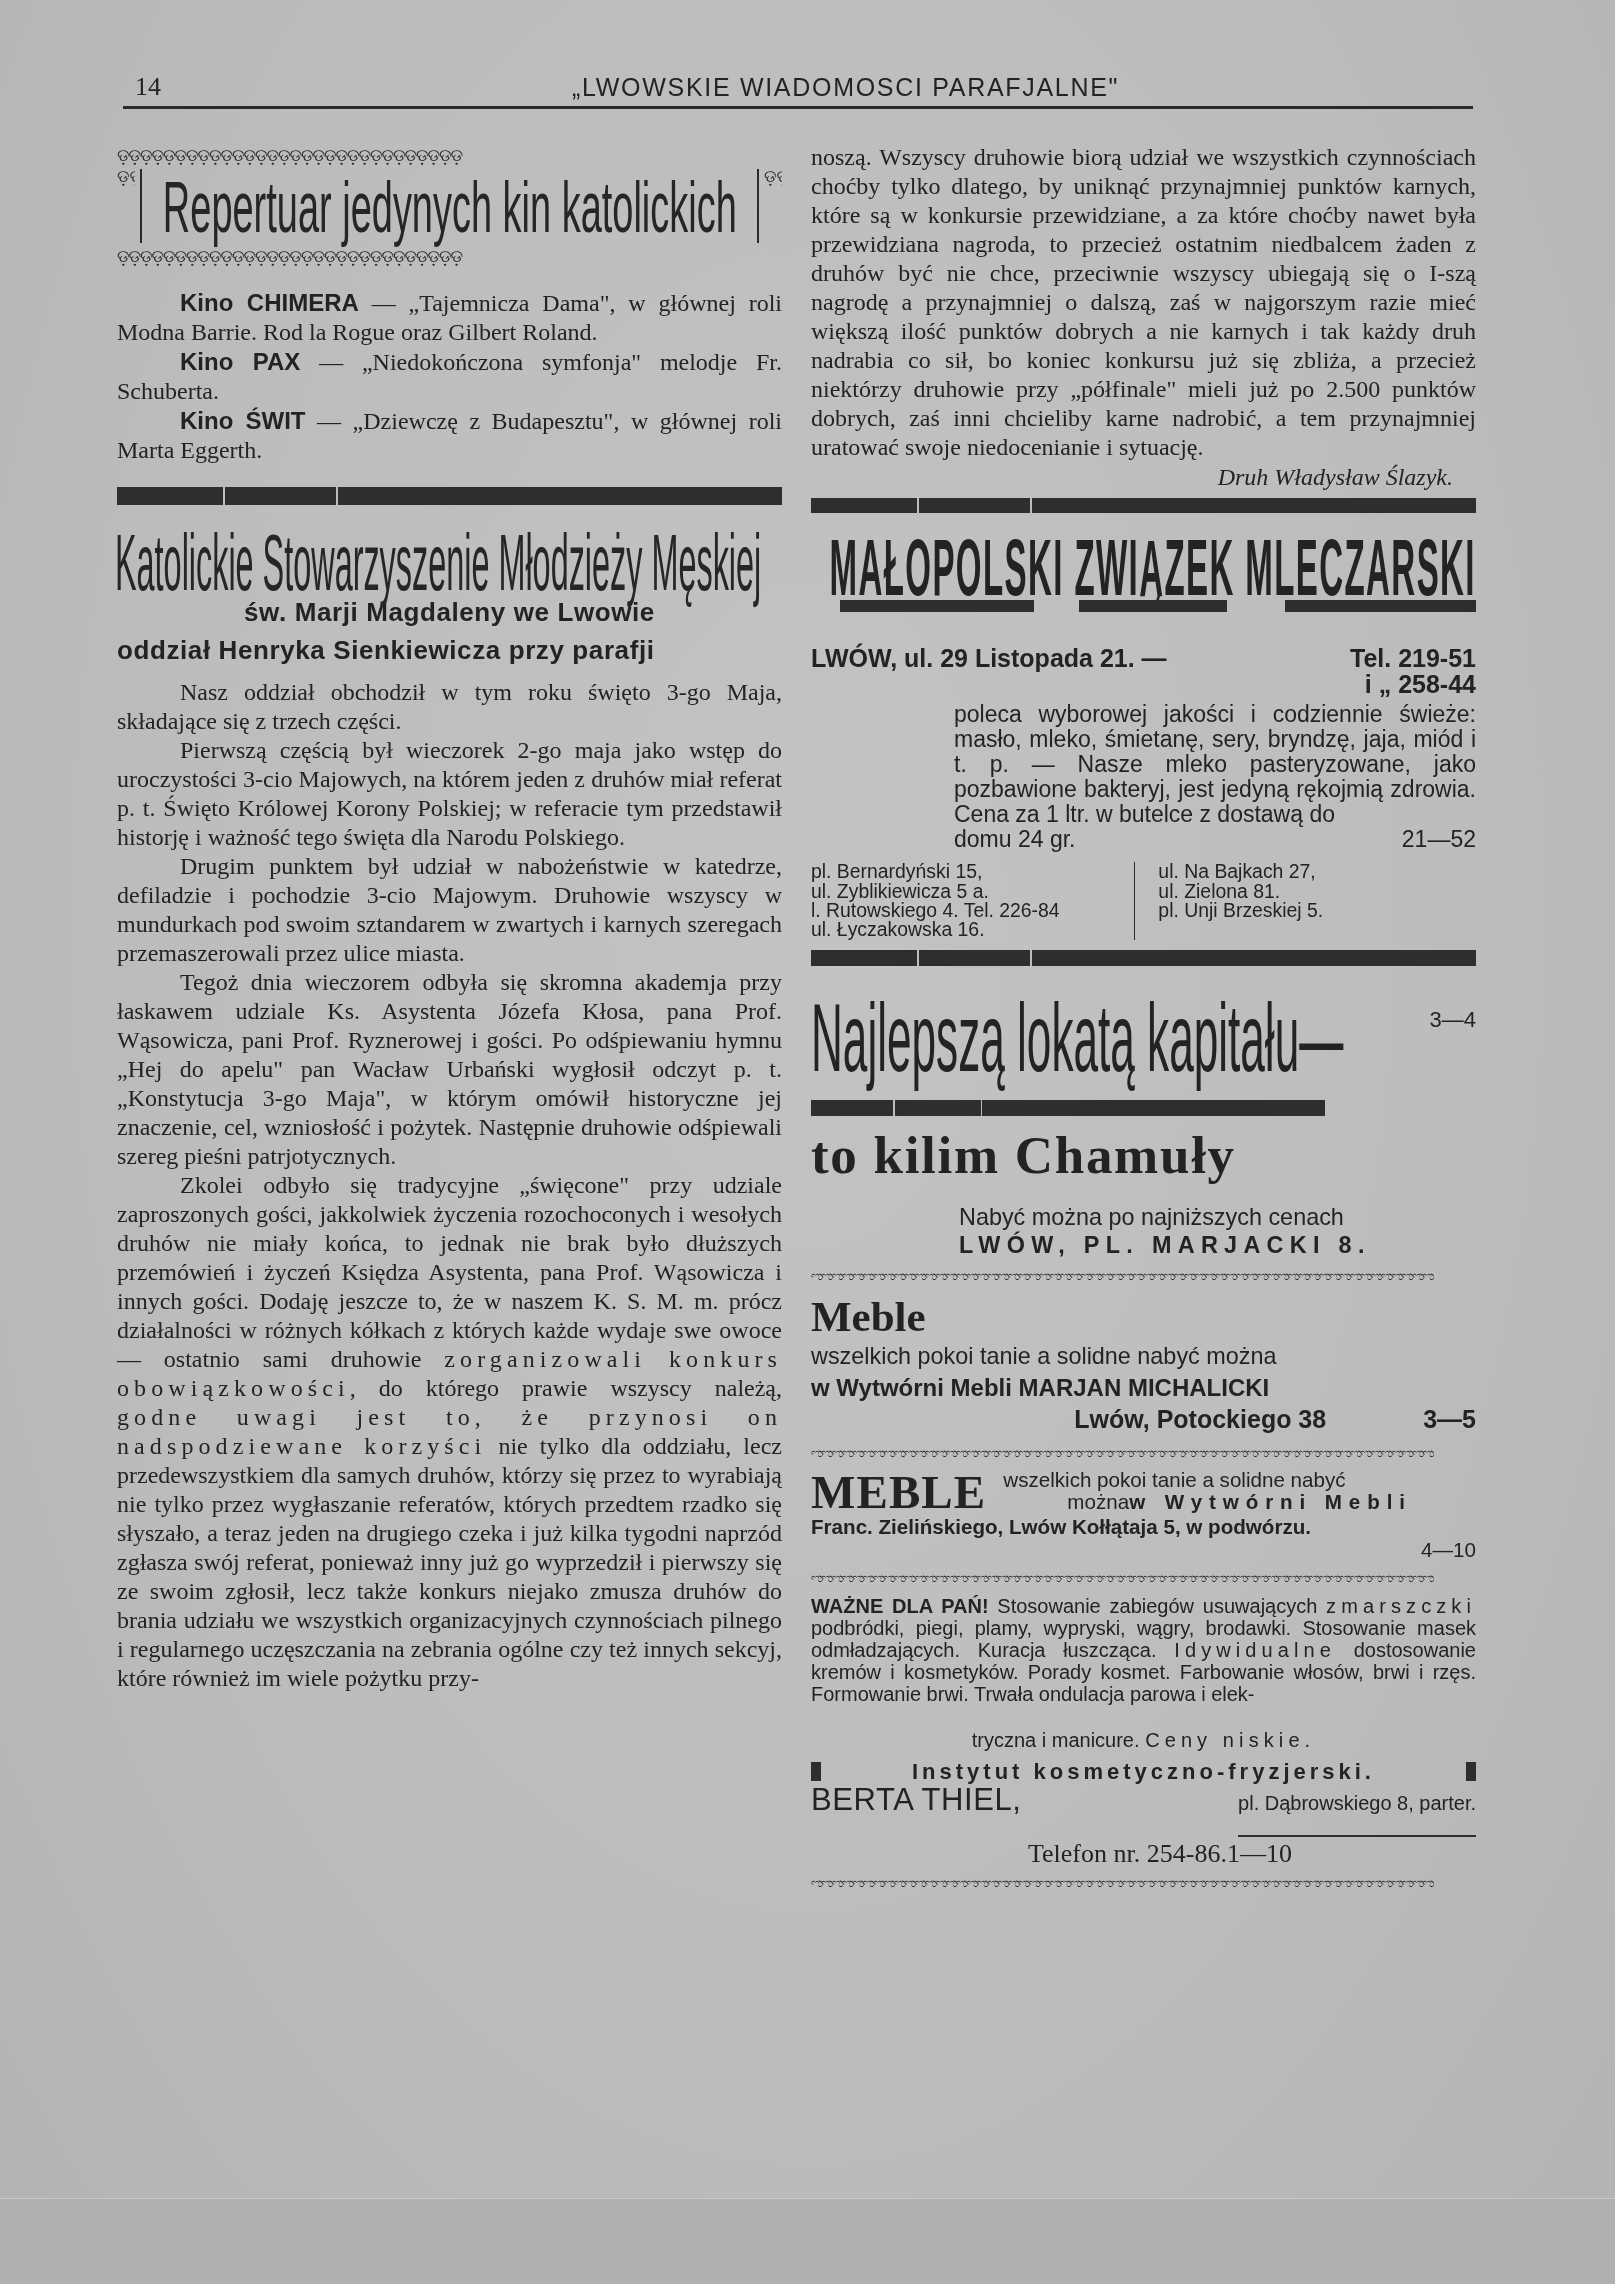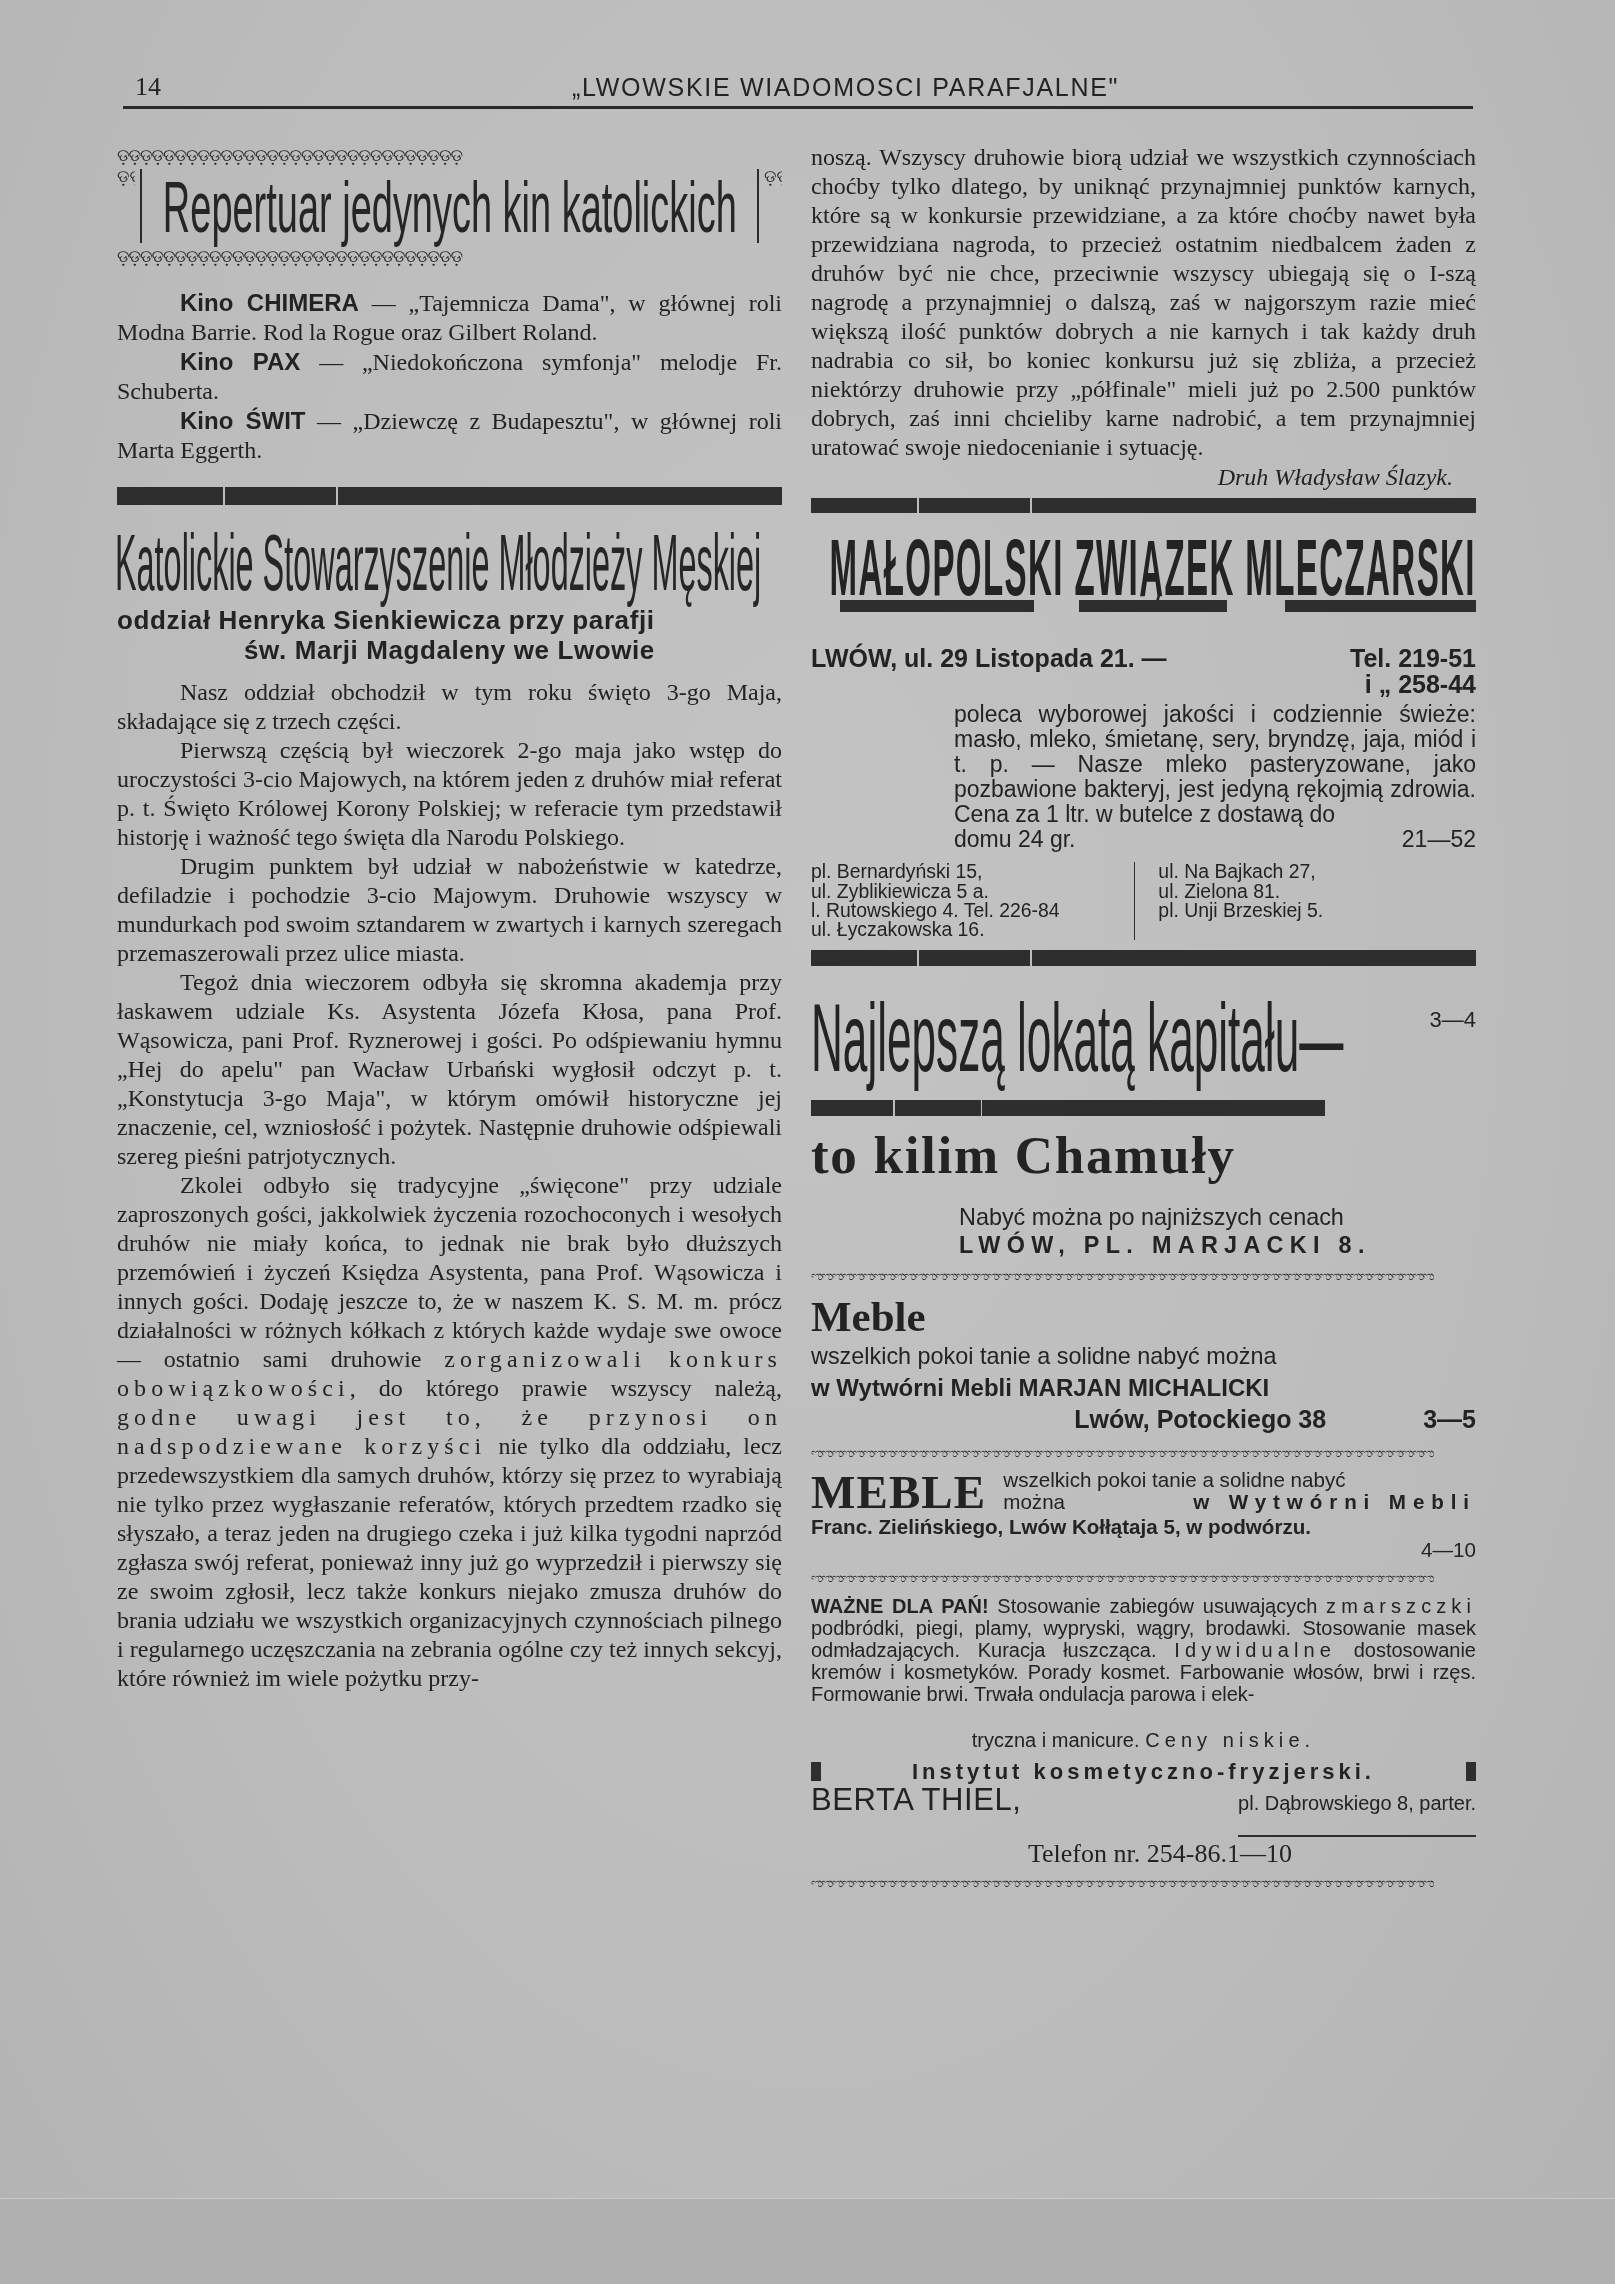--- a/index.html
+++ b/index.html
@@ -128,22 +128,22 @@
       <p class="body-text indent"><span class="bold sans">Kino CHIMERA</span><span> — „Tajemnicza Dama", w głównej roli Modna Barrie. Rod la Rogue oraz Gilbert Roland.</span></p>
       <p class="body-text indent"><span class="bold sans">Kino PAX</span><span> — „Niedokończona symfonja" melodje Fr. Schuberta.</span></p>
       <p class="body-text indent"><span class="bold sans">Kino ŚWIT</span><span> — „Dziewczę z Budapesztu", w głównej roli Marta Eggerth.</span></p>
     </div>
 
     <div class="thick-bar" style="margin-top:22px;"></div>
 
     <div class="ksmm-title-wrap">
       <span class="condensed-title ksmm-title">Katolickie Stowarzyszenie Młodzieży Męskiej</span>
     </div>
+    <p class="subhead center">św. Marji Magdaleny we Lwowie</p>
     <p class="subhead" style="margin-top:8px;">oddział Henryka Sienkiewicza przy parafji</p>
-    <p class="subhead center">św. Marji Magdaleny we Lwowie</p>
 
     <div style="margin-top:12.6px;">
       <p class="body-text indent">Nasz oddział obchodził w tym roku święto 3-go Maja, składające się z trzech części.</p>
       <p class="body-text indent">Pierwszą częścią był wieczorek 2-go maja jako wstęp do uroczystości 3-cio Majowych, na którem jeden z druhów miał referat p. t. Święto Królowej Korony Polskiej; w referacie tym przedstawił historję i ważność tego święta dla Narodu Polskiego.</p>
       <p class="body-text indent">Drugim punktem był udział w nabożeństwie w katedrze, defiladzie i pochodzie 3-cio Majowym. Druhowie wszyscy w mundurkach pod swoim sztandarem w zwartych i karnych szeregach przemaszerowali przez ulice miasta.</p>
       <p class="body-text indent">Tegoż dnia wieczorem odbyła się skromna akademja przy łaskawem udziale Ks. Asystenta Józefa Kłosa, pana Prof. Wąsowicza, pani Prof. Ryznerowej i gości. Po odśpiewaniu hymnu „Hej do apelu" pan Wacław Urbański wygłosił odczyt p. t. „Konstytucja 3-go Maja", w którym omówił historyczne jej znaczenie, cel, wzniosłość i pożytek. Następnie druhowie odśpiewali szereg pieśni patrjotycznych.</p>
       <p class="body-text indent"><span>Zkolei odbyło się tradycyjne „święcone" przy udziale zaproszonych gości, jakkolwiek życzenia rozochoconych i wesołych druhów nie miały końca, to jednak nie brak było dłuższych przemówień i życzeń Księdza Asystenta, pana Prof. Wąsowicza i innych gości. Dodaję jeszcze to, że w naszem K. S. M. m. prócz działalności w różnych kółkach z których każde wydaje swe owoce — ostatnio sami druhowie</span> <span class="spaced">zorganizowali</span> <span class="spaced">konkurs obowiązkowości</span><span>, do którego prawie wszyscy należą,</span> <span class="spaced">godne uwagi jest to, że przynosi on nadspodziewane korzyści</span><span> nie tylko dla oddziału, lecz przedewszystkiem dla samych druhów, którzy się przez to wyrabiają nie tylko przez wygłaszanie referatów, których przedtem rzadko się słyszało, a teraz jeden na drugiego czeka i już kilka tygodni naprzód zgłasza swój referat, ponieważ inny już go wyprzedził i pierwszy się ze swoim zgłosił, lecz także konkurs niejako zmusza druhów do brania udziału we wszystkich organizacyjnych czynnościach pilnego i regularnego uczęszczania na zebrania ogólne czy też innych sekcyj, które również im wiele pożytku przy-</span></p>
     </div>
   </div>
 
@@ -210,21 +210,21 @@
       </div>
     </div>
 
     <div class="orn-divider">ಌಌಌಌಌಌಌಌಌಌಌಌಌಌಌಌಌಌಌಌಌಌಌಌಌಌಌಌಌಌಌಌಌಌಌಌಌಌಌಌಌಌಌಌಌಌಌಌಌಌಌಌಌಌಌಌಌಌಌಌ</div>
 
     <div>
       <div class="meble2">
         <span class="meble2-big">MEBLE</span>
         <div class="meble2-text">
           <div>wszelkich pokoi tanie a solidne nabyć</div>
-          <div style="display:flex;justify-content:space-between;">
+          <div style="display:flex;justify-content:center;">
             <span>można</span>
             <span class="sp">w Wytwórni Mebli</span>
           </div>
         </div>
       </div>
       <div class="meble2-foot">Franc. Zielińskiego, Lwów Kołłątaja 5, w podwórzu.</div>
       <div class="right-code">4—10</div>
     </div>
 
     <div class="orn-divider">ಌಌಌಌಌಌಌಌಌಌಌಌಌಌಌಌಌಌಌಌಌಌಌಌಌಌಌಌಌಌಌಌಌಌಌಌಌಌಌಌಌಌಌಌಌಌಌಌಌಌಌಌಌಌಌಌಌಌಌಌ</div>

